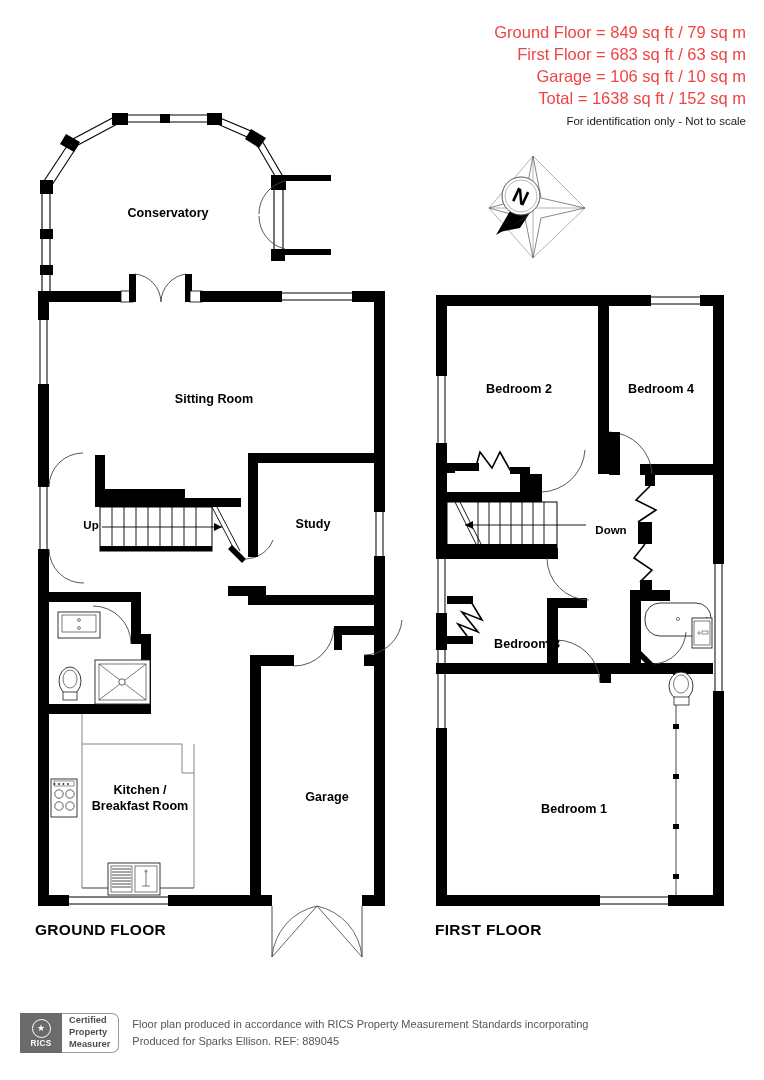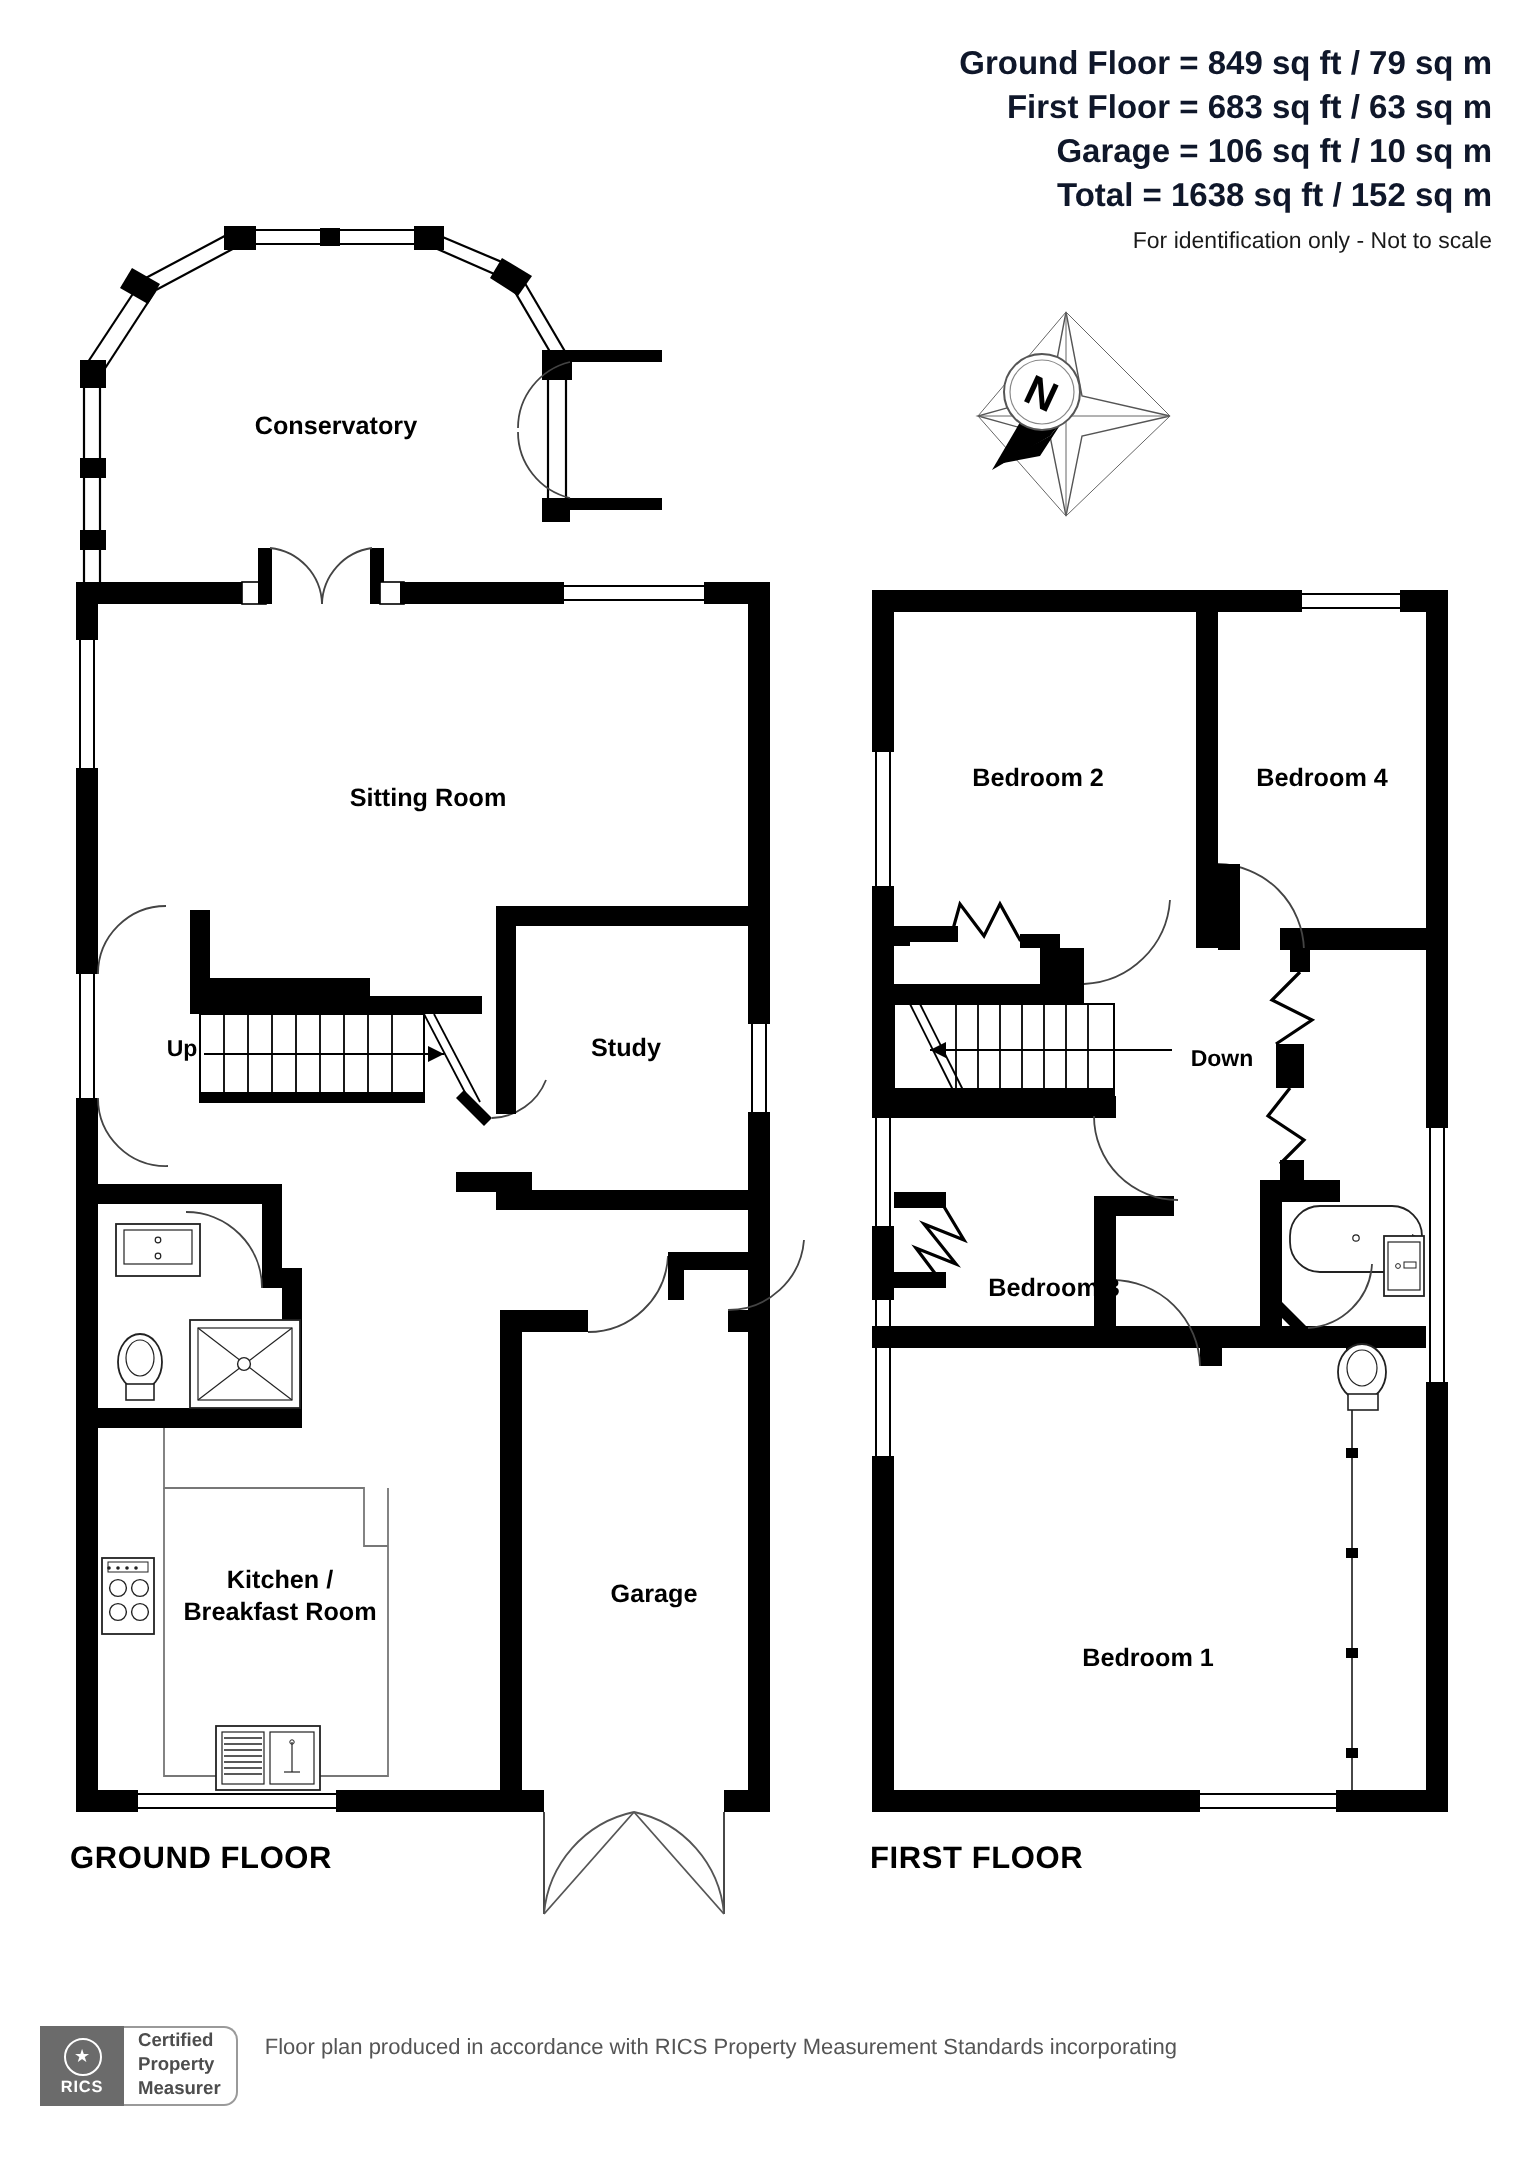--- a/index.html
+++ b/index.html
@@ -13,22 +13,22 @@
   #page{position:relative;width:764px;height:1080px;}
 
   
   #area-block{
     position:absolute; right:18px; top:22px;
     text-align:right;
     line-height:1.33;
   }
   #area-block .area-line{
     font-size:16.5px;
-    font-weight:700;
-    color:#0f172a;
+    font-weight:400;
+    color:#ef4444;
     white-space:nowrap;
   }
   #area-block .disclaimer{
     font-size:11.5px;
     margin-top:4px;
     color:#1a1a1a;
     white-space:nowrap;
   }
 
   
@@ -502,36 +502,37 @@
   <div class="room-label" style="left:140px;top:798px;text-align:center;">
     <span>Kitchen /</span><br>
     <span>Breakfast Room</span>
   </div>
   <div class="room-label" style="left:327px;top:797px;">Garage</div>
   <div class="stair-label" style="left:91px;top:525px;">Up</div>
 
   <div class="room-label" style="left:519px;top:389px;">Bedroom 2</div>
   <div class="room-label" style="left:661px;top:389px;">Bedroom 4</div>
   <div class="room-label" style="left:527px;top:644px;">Bedroom 3</div>
-  <div class="room-label" style="left:574px;top:829px;">Bedroom 1</div>
+  <div class="room-label" style="left:574px;top:809px;">Bedroom 1</div>
   <div class="stair-label" style="left:611px;top:530px;">Down</div>
 
   <div class="floor-title" id="ground-floor-title">GROUND FLOOR</div>
   <div class="floor-title" id="first-floor-title">FIRST FLOOR</div>
 
   <div id="footer">
     <div id="rics-logo">
       <div id="rics-mark">
         <div id="rics-emblem">★</div>
         <div id="rics-word">RICS</div>
       </div>
       <div id="cpm-box">
         <div>Certified</div>
         <div>Property</div>
         <div>Measurer</div>
       </div>
     </div>
     <div id="footer-text">
       <div>Floor plan produced in accordance with RICS Property Measurement Standards incorporating</div>
+      <div>Produced for Sparks Ellison.    REF: 889045</div>
     </div>
   </div>
 
 </div>
 
 </body></html>

